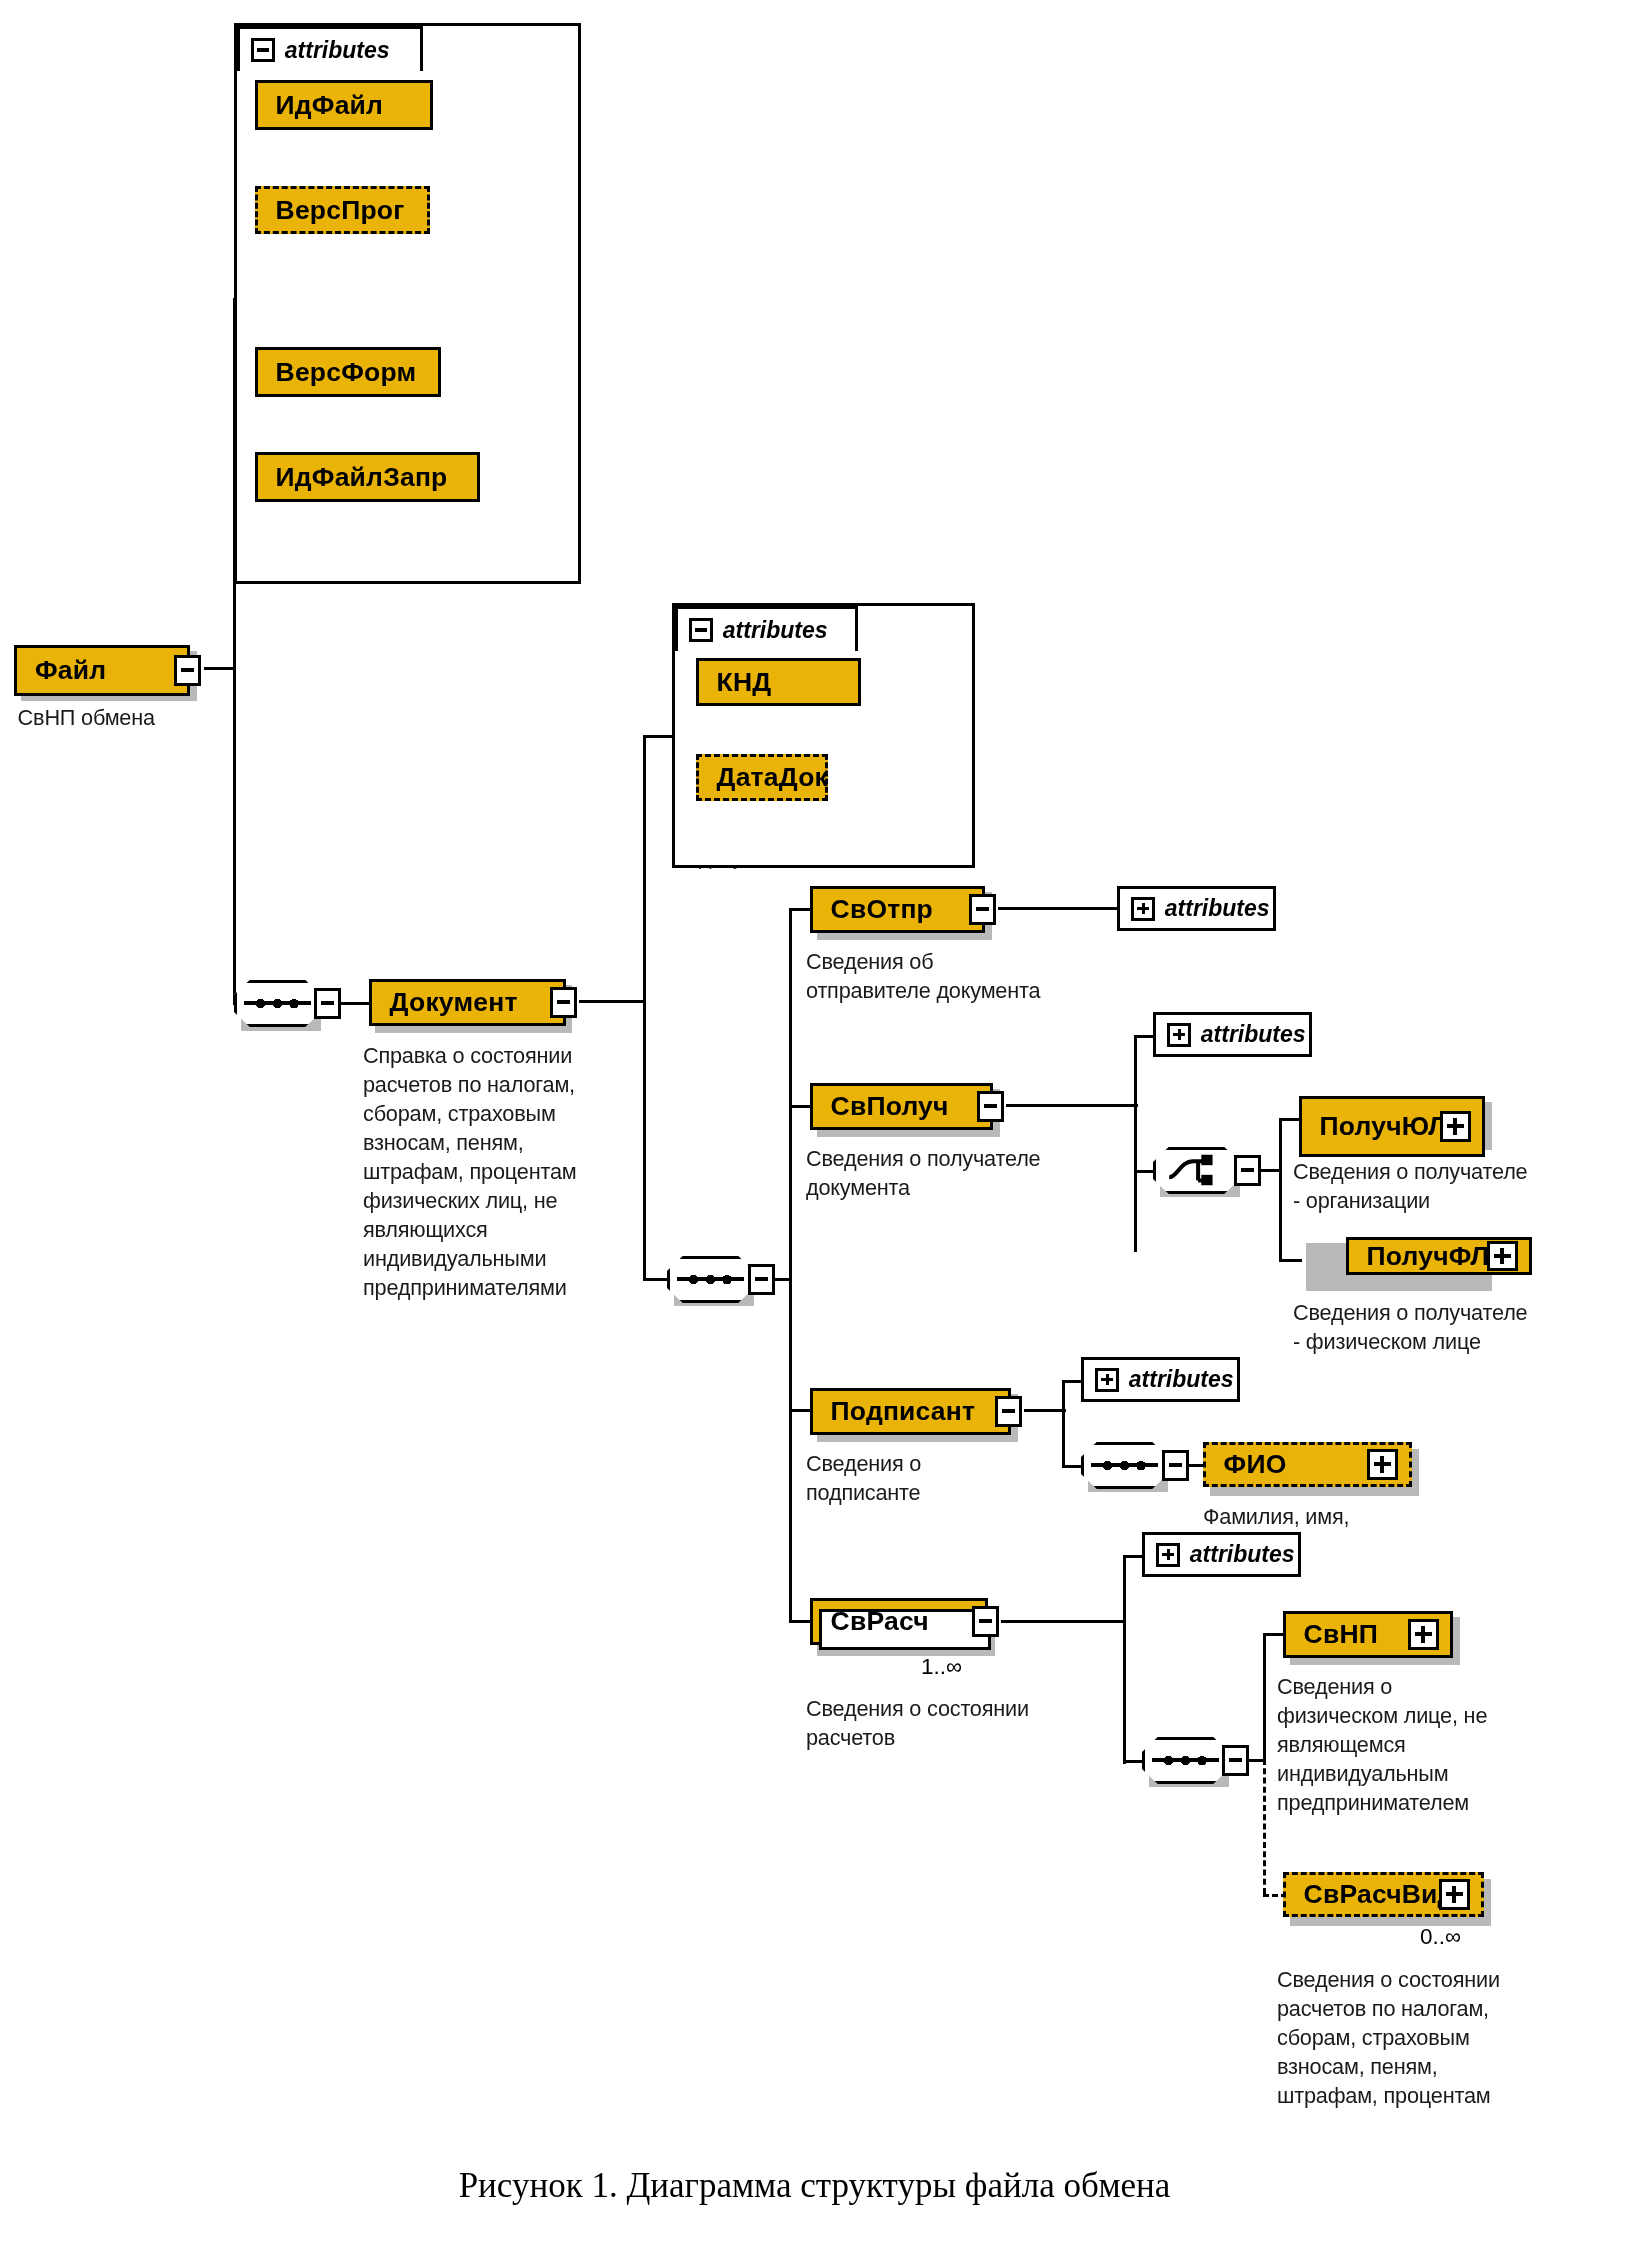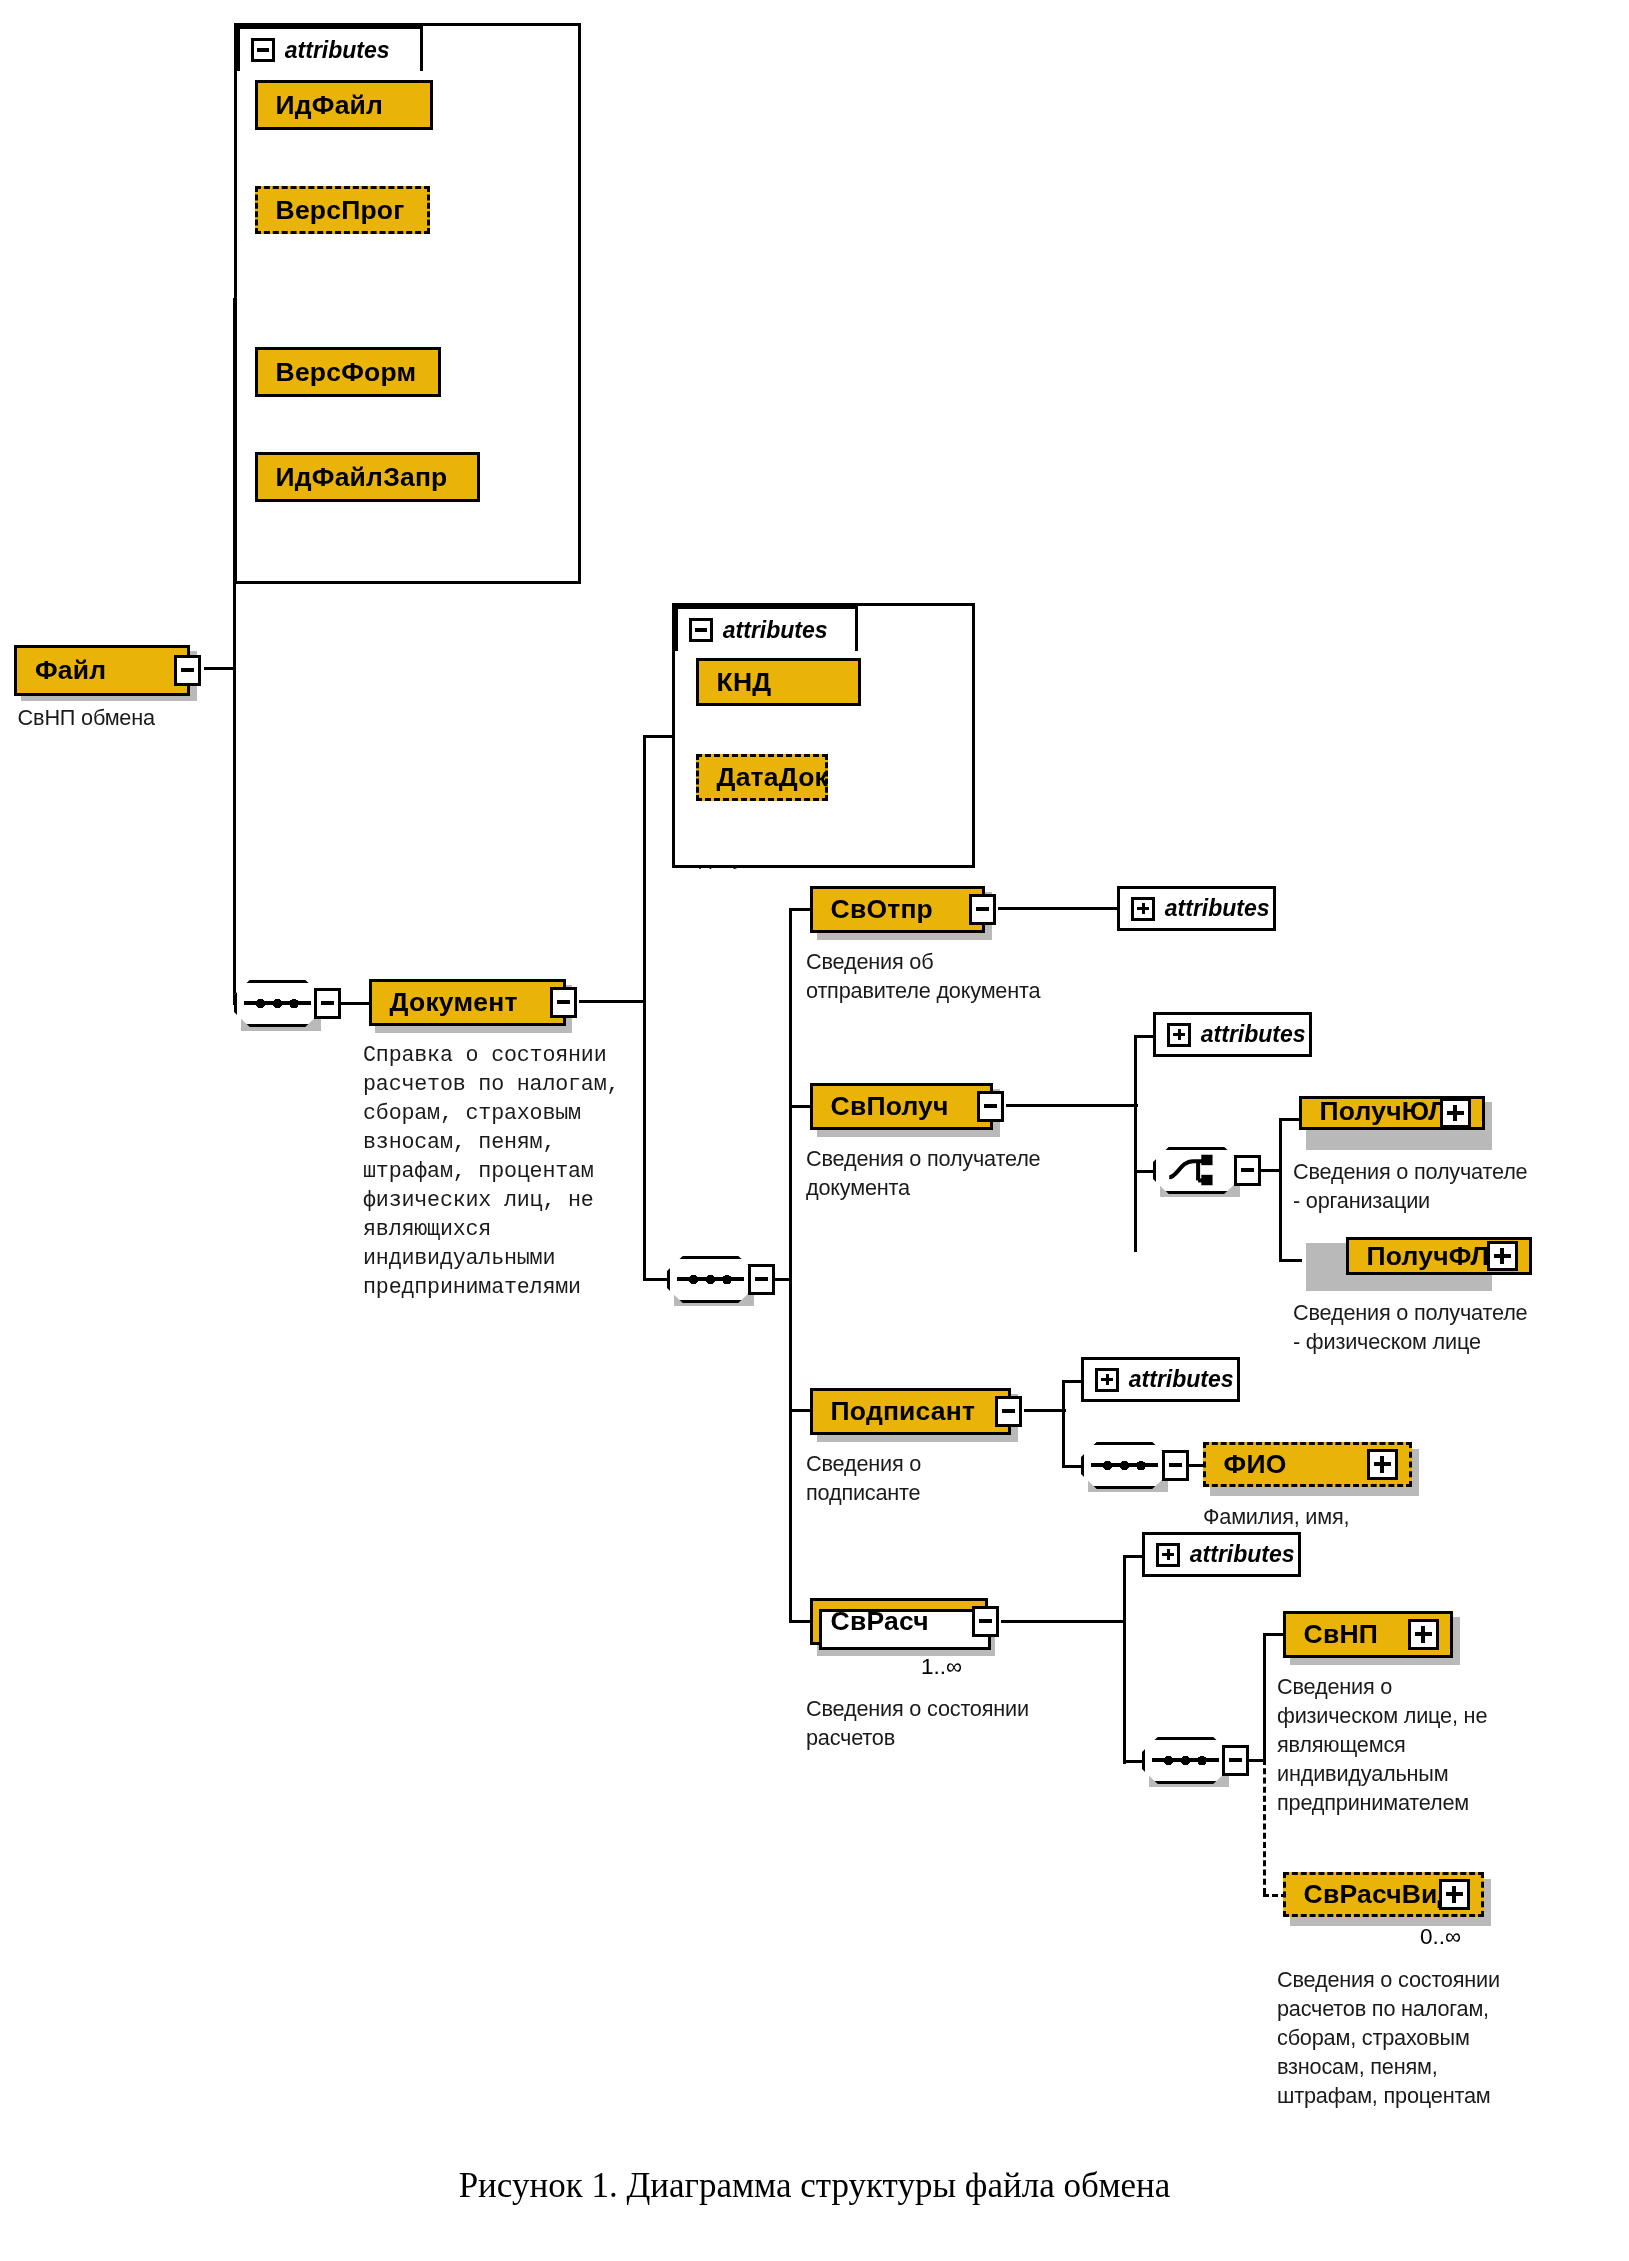--- a/index.html
+++ b/index.html
@@ -303,21 +303,21 @@
   </div>
   <div class="shadow" style="left:241px; top:988px; width:80px; height:43px;"></div>
   <div class="stub" style="position:absolute; left:314px; top:988px; right:auto; margin-top:0;"></div>
   <div class="ln lnh" style="left:339px; top:1002px; width:30.5px;"></div>
 
   <div class="shadow" style="left:375px; top:985px; width:197px; height:48px;"></div>
   <div class="node" style="left:369px; top:979px; width:197px; height:47px;">
     <span>Документ</span>
     <span class="stub"></span>
   </div>
-  <div class="desc" style="left:363px; top:1041px; width:265px;font-family:Liberation Mono, monospace;">Справка о состоянии
+  <div class="desc" style="left:363px; top:1041px; width:265px;">Справка о состоянии
 расчетов по налогам,
 сборам, страховым
 взносам, пеням,
 штрафам, процентам
 физических лиц, не
 являющихся
 индивидуальными
 предпринимателями</div>
 
   <div class="ln lnh" style="left:579px; top:1000px; width:67px;"></div>
@@ -379,21 +379,21 @@
       <line x1="40" y1="34" x2="50" y2="34" stroke="#000" stroke-width="5"></line>
     </svg>
   </div>
   <div class="shadow" style="left:1160px; top:1155px; width:80px; height:42px;"></div>
   <div class="stub" style="position:absolute; left:1234px; top:1155px; right:auto; margin-top:0;"></div>
   <div class="ln lnh" style="left:1258px; top:1169px; width:22.5px;"></div>
   <div class="ln lnv" style="left:1279px; top:1118px; height:144px;"></div>
 
   <div class="ln lnh" style="left:1279px; top:1118px; width:22.5px;"></div>
   <div class="shadow" style="left:1306px; top:1102px; width:186px; height:48px;"></div>
-  <div class="node" style="left:1299px; top:1096px; width:186px; height:34px;align-items:flex-end;">
+  <div class="node" style="left:1299px; top:1096px; width:186px; height:61px;">
     <span>ПолучЮЛ</span>
     <span class="inpm"></span>
   </div>
   <div class="desc" style="left:1293px; top:1157px; width:337px;">Сведения о получателе
 - организации</div>
 
   <div class="ln lnh" style="left:1279px; top:1259px; width:22.5px;"></div>
   <div class="shadow" style="left:1306px; top:1243px; width:186px; height:48px;"></div>
   <div class="node" style="left:1336px; top:1237px; width:186px; height:38px;margin-left:10px;">
     <span>ПолучФЛ</span>

